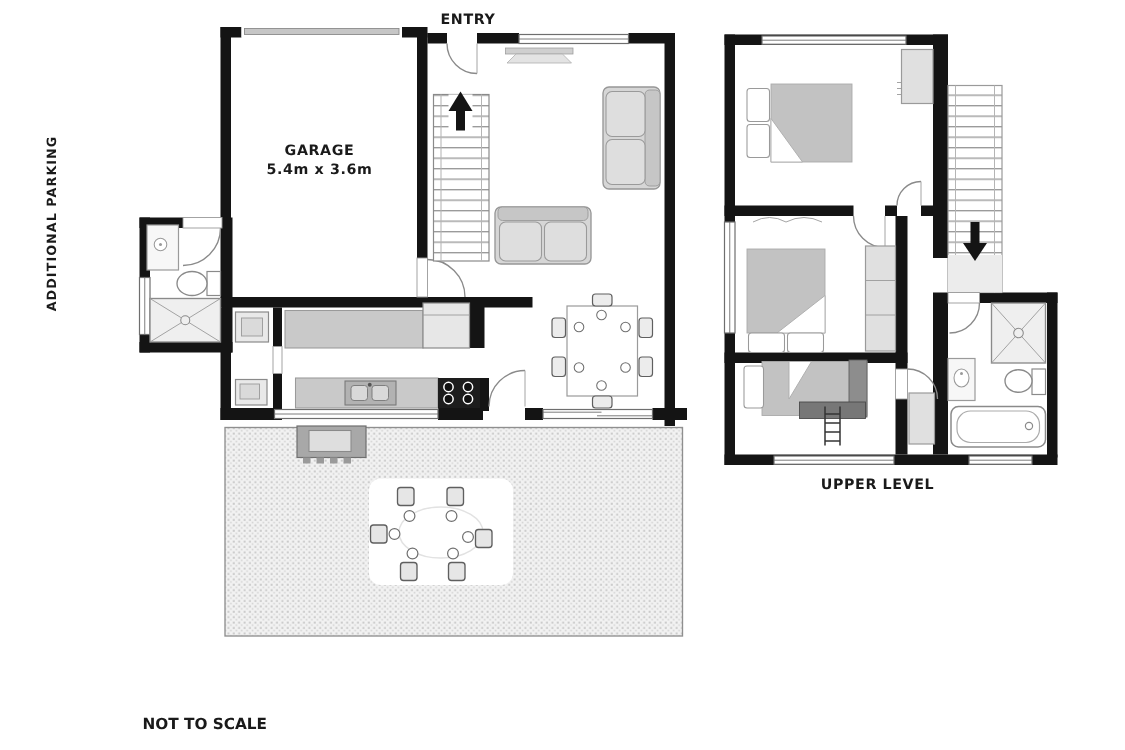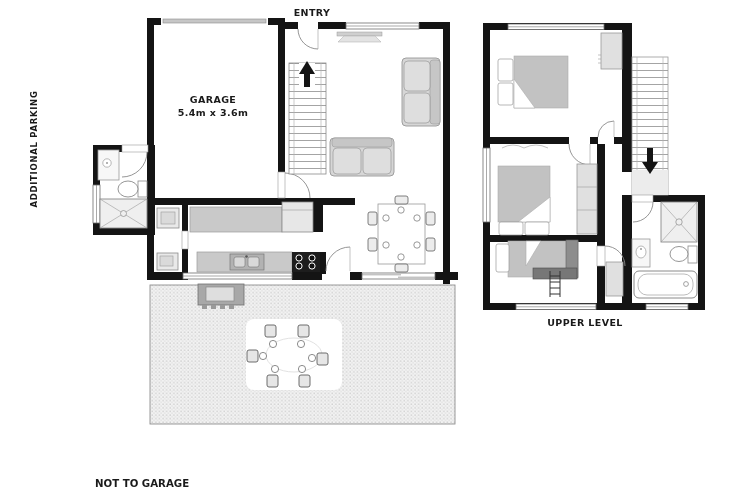--- a/index.html
+++ b/index.html
@@ -366,17 +366,17 @@
       </g>
     </g>
 
     <text class="plan-label lab-9" x="585" y="326" text-anchor="middle" letter-spacing="1">UPPER LEVEL</text>
   </g>
 
   <text class="plan-label lab-park" transform="rotate(-90 34 149)" x="34" y="152" text-anchor="middle">ADDITIONAL PARKING</text>
 </svg>
 
 <div id="footer">
-  <div>NOT TO GARAGE</div>
+  <div>NOT TO SCALE</div>
   
   
 </div>
 </div>
 
 </body></html>

